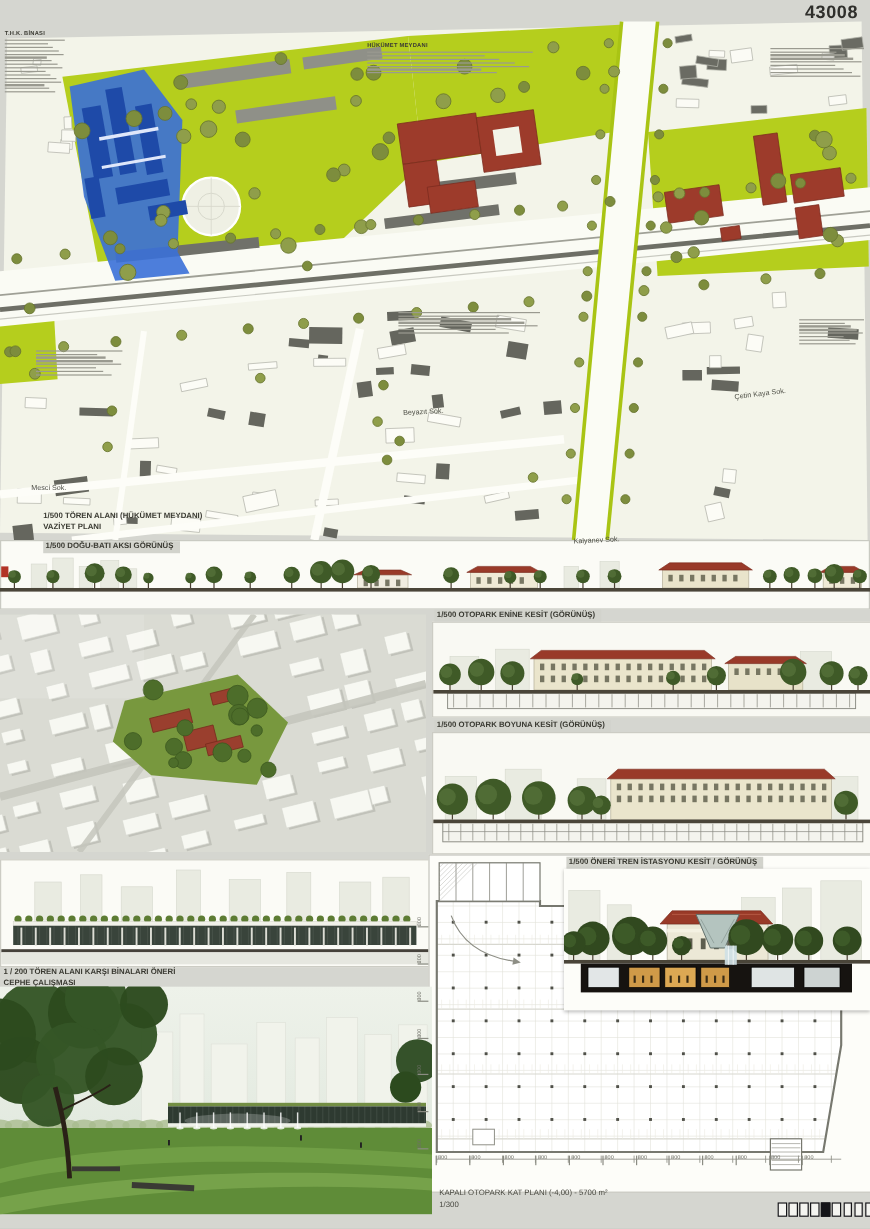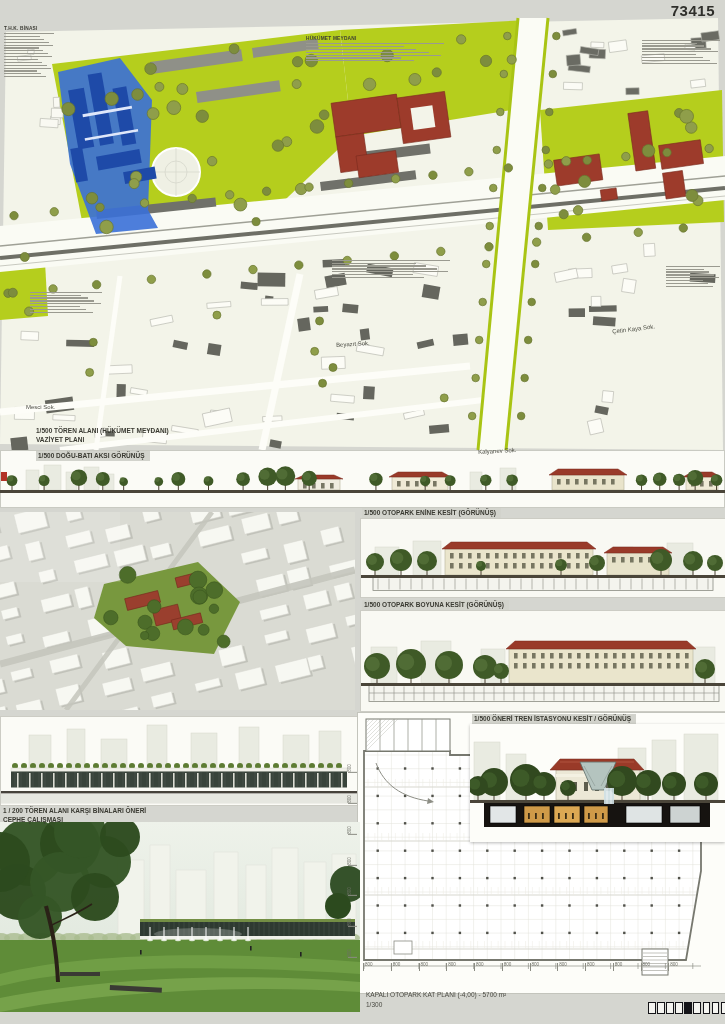--- a/index.html
+++ b/index.html
@@ -24,21 +24,21 @@
   .pag{position:absolute;display:flex;gap:1.5px;z-index:8;}
   .pag i{width:5.6px;height:9.5px;border:1.4px solid #141418;background:#f4f4f0;display:block;}
   .pag i.on{background:#141418;}
   .otocap{position:absolute;font-size:6.5px;color:#4a4a42;line-height:1.5;z-index:6;}
 </style>
 </head>
 <body>
 
 <div id="board">
 
-  <div class="hdr">73415</div>
+  <div class="hdr">43008</div>
 
   <svg id="siteplan" style="left:0;top:14px" width="725" height="436" viewBox="0 0 725 436">
     <polygon points="6,18 718,4 723,436 0,430" fill="#f3f4e9"></polygon>
     <polygon points="52,50 340,16 352,122 266,204 126,226 86,228" fill="#b5ce1d"></polygon>
     <polygon points="340,16 528,6 536,92 352,122" fill="#b5ce1d"></polygon>
     <polygon points="540,96 722,76 724,208 548,216" fill="#b5ce1d"></polygon>
     <polygon points="0,236 44,230 48,302 0,306" fill="#b5ce1d"></polygon>
     <g id="fabric">
         <rect x="172.1465878840536" y="411.41242455685983" width="26.5396291827783" height="5.444070577155799" fill="#fcfcf6" transform="rotate(9.250372477341443 172.1465878840536 411.41242455685983)" stroke="#b3b4ab" stroke-width="0.6"></rect>
         <rect x="257.6896093040705" y="258.50131401112367" width="27.678740021772683" height="13.755245284177363" fill="#65665e" transform="rotate(0.8125204551033676 257.6896093040705 258.50131401112367)"></rect>

